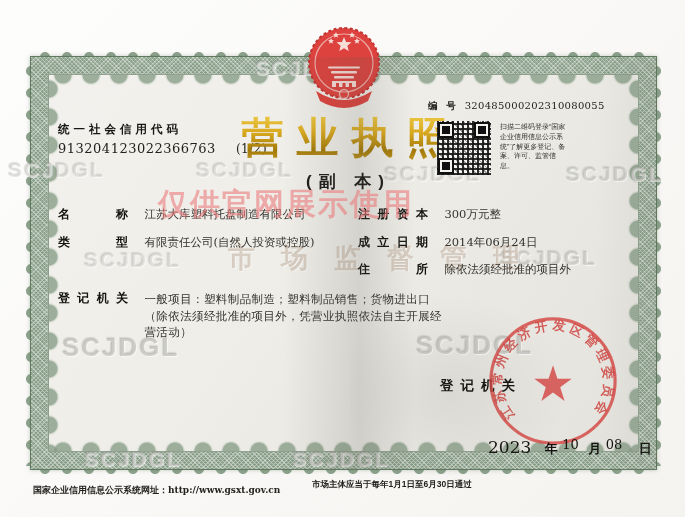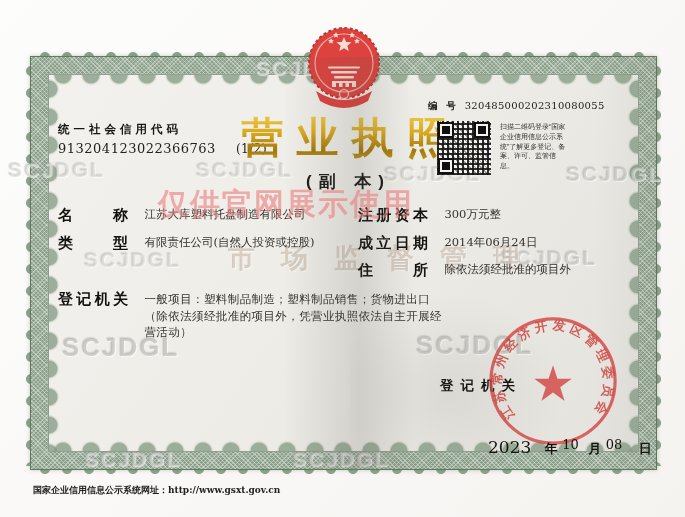--- a/index.html
+++ b/index.html
@@ -72,21 +72,21 @@
     background-image:
       repeating-linear-gradient(0deg,rgba(20,20,20,.88) 0 2px,transparent 2px 5px),
       repeating-linear-gradient(90deg,rgba(20,20,20,.88) 0 2px,transparent 2px 5px),
       repeating-linear-gradient(45deg,rgba(20,20,20,.4) 0 1px,transparent 1px 4px);}
   #qr .fd{position:absolute;width:12px;height:12px;border:2px solid #101010;background:#f5f3ef;}
   #qr .fd::after{content:"";position:absolute;inset:2px;background:#101010;}
   #qr .tl{left:1px;top:1px;} #qr .tr{right:1px;top:1px;} #qr .bl{left:1px;bottom:1px;}
   #qr-caption{left:500px;top:122px;width:66px;font-size:7px;line-height:1.4;color:#35332f;}
 
   .frow{position:absolute;white-space:nowrap;}
-  .flabel{display:inline-block;width:70px;font-size:15px;font-weight:bold;color:#14130f;
+  .flabel{display:inline-block;width:70px;font-size:12px;font-weight:bold;color:#14130f;
     text-align:justify;text-align-last:justify;text-justify:inter-ideograph;vertical-align:top;}
   .fvalue{display:inline-block;margin-left:12px;font-family:"DejaVu Serif","Liberation Serif",serif;
     font-size:11.5px;color:#34322d;vertical-align:top;padding-top:1px;}
   .fvalue.wrap{white-space:normal;width:300px;line-height:1.45;letter-spacing:.4px;}
 
   #registry{left:440px;top:377px;font-size:13.5px;font-weight:bold;letter-spacing:7px;color:#14130f;}
   #datebar{left:488px;top:437px;width:170px;color:#14130f;}
   #datebar .dy{font-family:"DejaVu Serif","Liberation Serif",serif;font-size:17px;}
   #datebar .du{font-size:13px;font-weight:bold;}
   #datebar .dn{font-family:"DejaVu Serif","Liberation Serif",serif;font-size:13px;position:relative;top:-4px;}
@@ -233,20 +233,21 @@
     <span class="dn">10</span>
     <span class="du sp2">月</span>
     <span class="dn">08</span>
     <span class="du sp3">日</span>
   </div>
 
   <div class="abs" id="foot-left">
     <span class="lab">国家企业信用信息公示系统网址：</span><span class="url">http://www.gsxt.gov.cn</span>
   </div>
   <div class="abs" id="foot-center">
+    <div>市场主体应当于每年1月1日至6月30日通过</div>
   </div>
 
   <div class="shade" id="shade-mid"></div>
   <div class="shade" id="shade-blob"></div>
   <div class="shade" id="shade-right"></div>
   <div id="wm-red">仅供官网展示使用</div>
 
 </div>
 
 </body></html>

